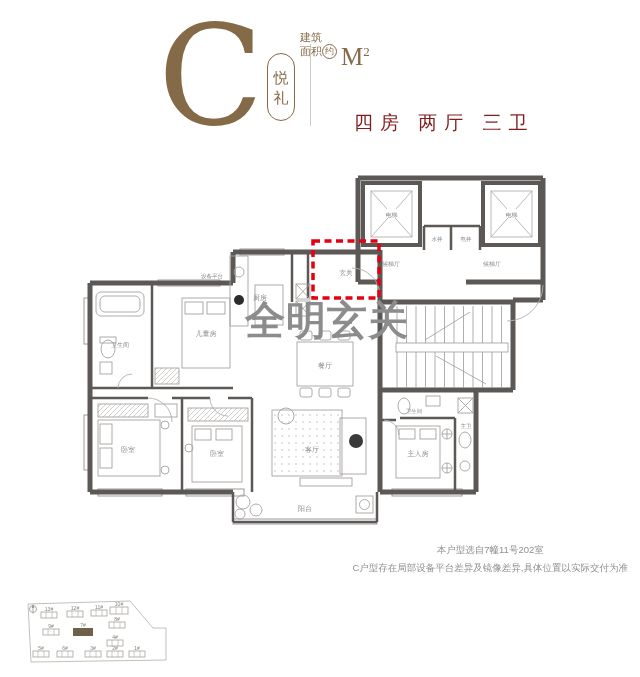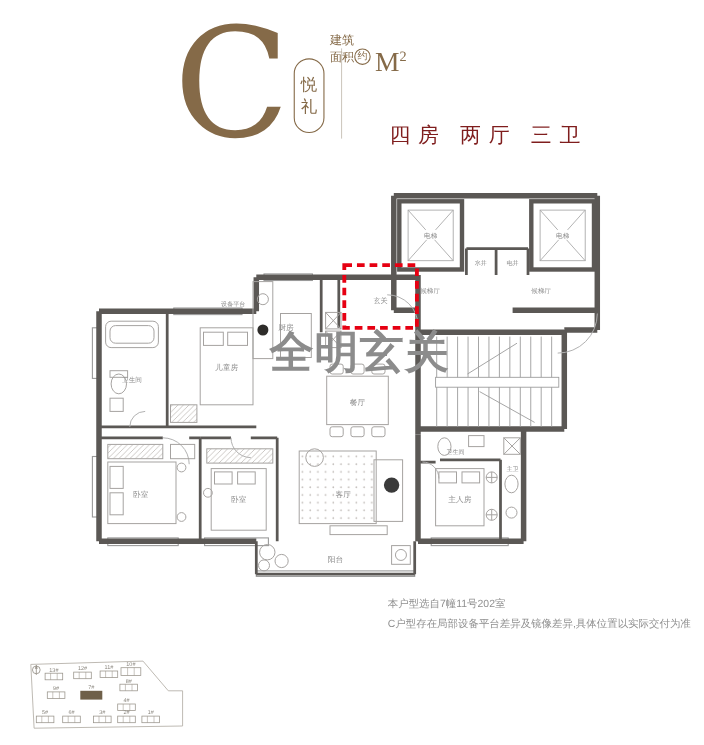--- a/index.html
+++ b/index.html
@@ -19,21 +19,21 @@
                font-size:9px;line-height:13px;text-align:center;vertical-align:1px;}
   .area-value{font-family:"Liberation Serif",serif;font-size:80px;line-height:0.84;letter-spacing:-2px;}
   .area-unit{font-family:"Liberation Serif",serif;font-size:25px;line-height:1;margin-bottom:0;margin-left:2px;}
   .area-unit sup{font-size:13px;}
   .layout-desc{position:absolute;left:319px;top:110px;font-size:19px;letter-spacing:7px;
                color:#7f1d1d;white-space:nowrap;margin-left:35px;}
   
   .plan-svg{position:absolute;left:80px;top:170px;}
   .plan-svg text{font-family:"Liberation Sans",sans-serif;fill:#8c8c8c;}
   
-  .disclaimer{position:absolute;right:12px;top:541px;text-align:left;font-size:9.5px;
+  .disclaimer{position:absolute;right:12px;top:541px;text-align:center;font-size:9.5px;
               color:#8f8f8f;line-height:18px;}
   
   .site-svg{position:absolute;left:18px;top:591px;}
   .site-svg text{font-family:"Liberation Sans",sans-serif;fill:#8a867e;}
 </style>
 </head>
 <body>
 
 <div class="page">
 

